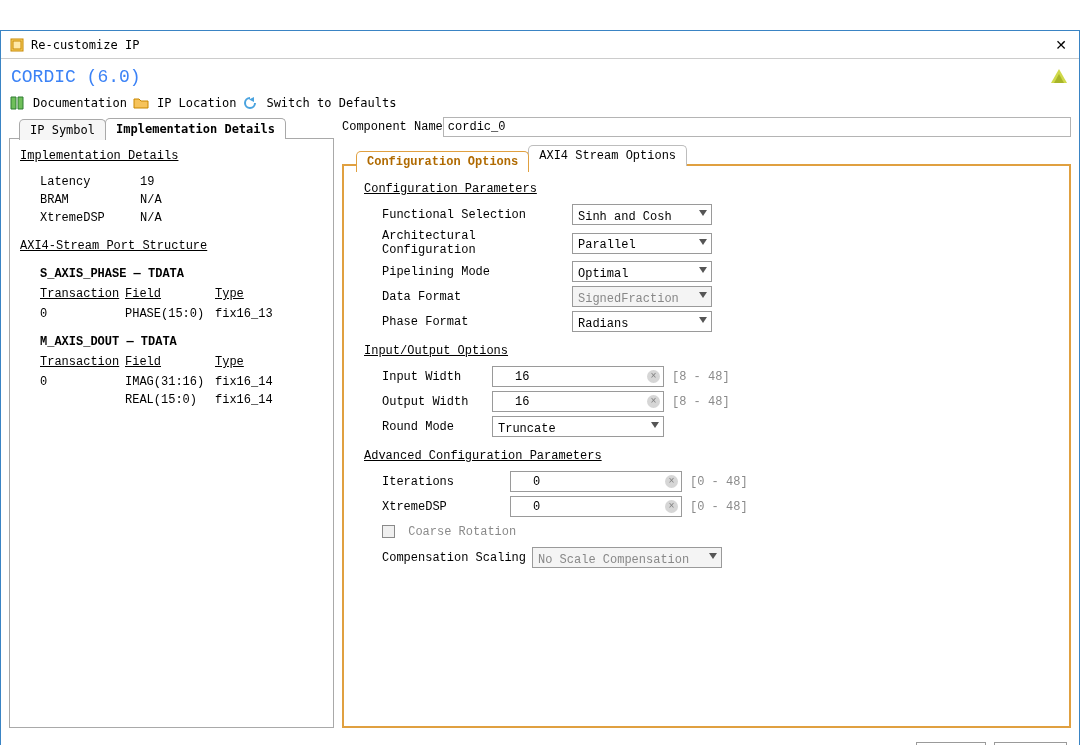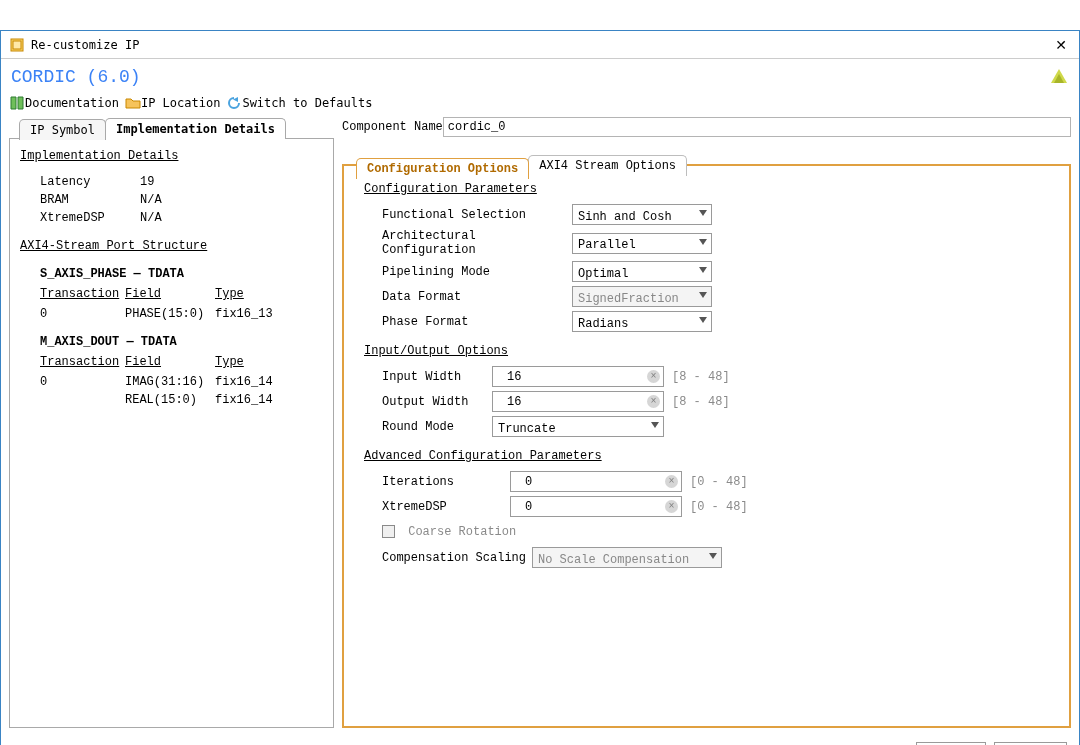--- a/index.html
+++ b/index.html
@@ -15,21 +15,21 @@
   .titlebar .title { margin-left:6px; flex:0 0 auto; }
   .titlebar .spacer { flex:1; }
   .close-x { font-size:14px; font-family:sans-serif; cursor:pointer; padding:0 4px;}
   .ip-icon { width:16px; height:16px; display:inline-block; position:relative; }
   .ip-icon svg { width:16px; height:16px; }
   .ip-title-row { display:flex; align-items:center; padding:8px 10px 4px 10px; }
   .ip-title { font-family: "Courier New", monospace; font-size:18px; color:#3b82f6; }
   .logo { margin-left:auto; width:20px; height:20px; }
   .logo svg { width:20px; height:20px; }
   .toolbar { padding:4px 8px 6px 8px; display:flex; align-items:center; gap:6px; }
-  .tb-item { display:inline-flex; align-items:center; gap:0; cursor:pointer; }
+  .tb-item { display:inline-flex; align-items:center; gap:8px; cursor:pointer; }
   .tb-item .icon { width:16px; height:16px; display:inline-block; }
   .content { flex:1; display:flex; gap:8px; padding:0 8px 8px 8px; overflow:hidden; }
   .left-panel { width:325px; display:flex; flex-direction:column; }
   .right-panel { flex:1; display:flex; flex-direction:column; }
   
   .tabs-row { display:flex; align-items:flex-end; margin-left:10px; position:relative; z-index:2; }
   .tab { border:1px solid #a9a9a9; border-bottom:none; padding:3px 10px 3px 10px; background:#f6f6f6; border-radius:5px 5px 0 0; margin-right:-1px; cursor:pointer; position:relative; }
   .tab.active { background:#fff; font-weight:bold; z-index:3; top:1px; }
   .tab.inactive { top:2px; font-weight:normal;}
   .panel-box { flex:1; border:1px solid #a9a9a9; padding:10px 10px; overflow:auto; margin-top:0; position:relative; z-index:1; background:#fff;}
@@ -46,32 +46,32 @@
   .col-field { width:90px; }
   .col-type { width:80px; }
   .hdr { margin-bottom:6px;}
   .row { margin-bottom:4px;}
 
   .comp-row { display:flex; align-items:center; gap:0; margin-bottom:6px; }
   .comp-row label { font-family:"Courier New",monospace; }
   .comp-row input { flex:1; height:20px; border:1px solid #b4b4b4; padding:0 4px; font-family:"Courier New",monospace; font-size:12px;}
   .inner-tabs-row { display:flex; align-items:flex-end; margin-left:14px; position:relative; z-index:2;}
   .inner-tab { border:1px solid #e0a040; border-bottom:none; padding:3px 10px; background:#fff; border-radius:5px 5px 0 0; margin-right:-1px; cursor:pointer; position:relative; font-family:"Courier New",monospace;}
-  .inner-tab.active { font-weight:bold; top:15px; z-index:3; color:#b06a00;}
-  .inner-tab.inactive { border-color:#bdbdbd; top:12px;}
+  .inner-tab.active { font-weight:bold; top:8px; z-index:3; color:#b06a00;}
+  .inner-tab.inactive { border-color:#bdbdbd; top:2px;}
   .group { margin:6px 10px 12px 10px; }
   .group-title { font-family:"Courier New",monospace; margin-bottom:8px; text-decoration: underline; }
   .form-row { display:flex; align-items:center; margin:4px 0 4px 18px; font-family:"Courier New",monospace;}
   .form-row .lbl { width:190px;}
   .form-row .lbl-short { width:110px;}
   .form-row .lbl-adv { width:128px;}
   .select { position:relative; width:140px; height:21px; border:1px solid #9a9a9a; background:#fff; display:flex; align-items:center; padding:4px 18px 0 5px; font-family:"Courier New",monospace; font-size:12px; cursor:pointer;}
   .select.disabled { color:#888; background:#f4f4f4; cursor:default;}
   .select .caret { position:absolute; right:4px; top:5px; width:0; height:0; border-left:4px solid transparent; border-right:4px solid transparent; border-top:6px solid #555;}
-  .text-input { width:172px; height:21px; border:1px solid #9a9a9a; padding:0 22px 0 14px; font-family:"Courier New",monospace; font-size:12px; position:relative; background:#fff;}
+  .text-input { width:172px; height:21px; border:1px solid #9a9a9a; padding:0 22px 0 22px; font-family:"Courier New",monospace; font-size:12px; position:relative; background:#fff;}
   .input-wrap { position:relative; width:172px; }
   .input-wrap .clear { position:absolute; right:4px; top:4px; width:13px; height:13px; border-radius:50%; background:#d6d6d6; color:#808080; font-size:10px; line-height:13px; text-align:center; cursor:pointer;}
   .hint { margin-left:8px; color:#8a8a8a; font-family:"Courier New",monospace;}
   .checkbox { width:13px; height:13px; border:1px solid #8a8a8a; display:inline-block; margin-right:6px; vertical-align:middle; background:#fff;}
   .checkbox.disabled { background:#f0f0f0;}
   .chk-row { margin:8px 0 8px 18px; font-family:"Courier New",monospace; color:#8a8a8a;}
   .footer { padding:6px 12px 8px 12px; display:flex; justify-content:flex-end; gap:8px; align-items:center;}
   .btn { min-width:70px; height:24px; border:1px solid #9a9a9a; background:linear-gradient(#fff,#e8e8e8); cursor:pointer; font-family:"Courier New",monospace; font-size:12px; padding:0 14px;}
 </style>
 </head>

